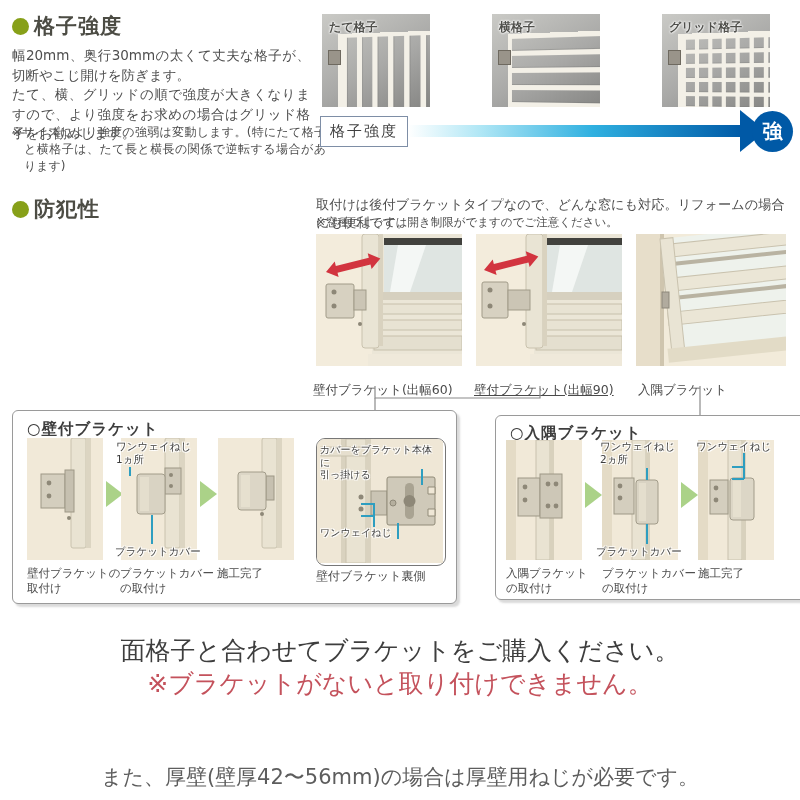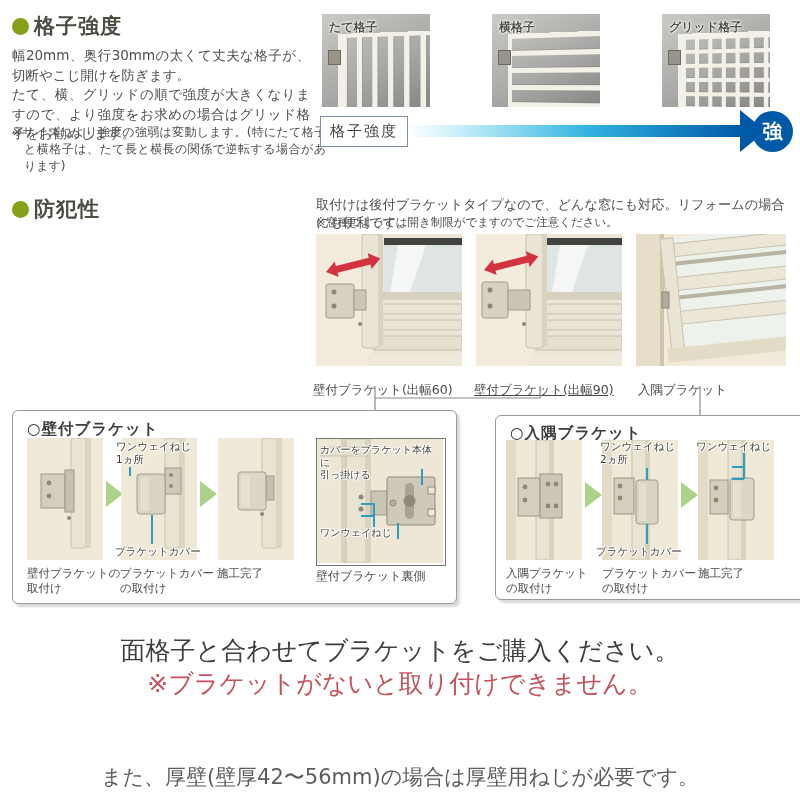--- a/index.html
+++ b/index.html
@@ -244,21 +244,21 @@
       <span>1ヵ所</span>
     </div>
     <div class="bline" style="left:116px; top:56px; width:1.5px; height:9px;"></div>
     <div class="bline" style="left:138px; top:104px; width:1.5px; height:29px;"></div>
     <div class="ann" style="left:102px; top:134px; width:92px;">ブラケットカバー</div>
 
     <div class="scap" style="left:14px; top:155px; width:94px;">壁付ブラケットの取付け</div>
     <div class="scap" style="left:107px; top:155px; width:98px;">ブラケットカバーの取付け</div>
     <div class="scap" style="left:204px; top:155px; width:80px;">施工完了</div>
 
-    <div class="dbox" style="left:303px; top:27px; width:128px; height:126px;">
+    <div class="dbox" style="left:303px; top:27px; width:128px; height:126px;border-radius:9px;">
       <svg width="126" height="124" viewBox="0 0 126 124">
         <rect width="126" height="124" fill="#efe7d6"></rect>
         <rect x="24" y="0" width="5" height="124" fill="#d9d2bf"></rect>
         <rect x="29" y="0" width="20" height="124" fill="#e9e3d2" stroke="#c9c2ae" stroke-width="1"></rect>
         <rect x="49" y="0" width="5" height="124" fill="#d9d2bf"></rect>
         <rect x="4" y="8" width="46" height="9" fill="#e6dfce" stroke="#c9c2ae" stroke-width="1"></rect>
         <rect x="54" y="52" width="16" height="24" fill="#cac4b4" stroke="#9e9886" stroke-width="1"></rect>
         <rect x="70" y="38" width="48" height="48" rx="2" fill="#cfc9b9" stroke="#918b79" stroke-width="1"></rect>
         <rect x="88" y="44" width="9" height="36" rx="4.5" fill="#a9a392"></rect>
         <circle cx="92.5" cy="62" r="6" fill="#8e8878"></circle>

